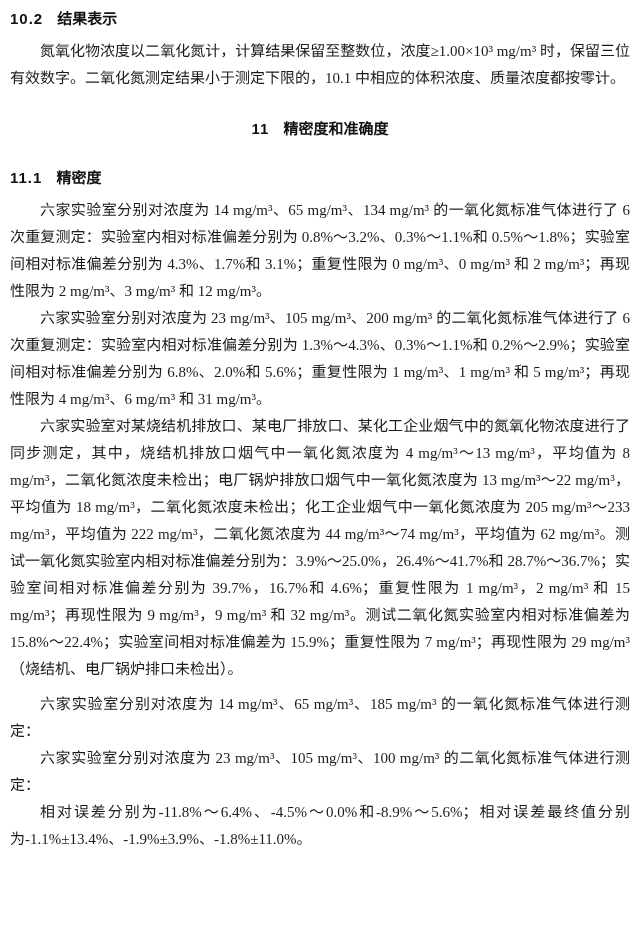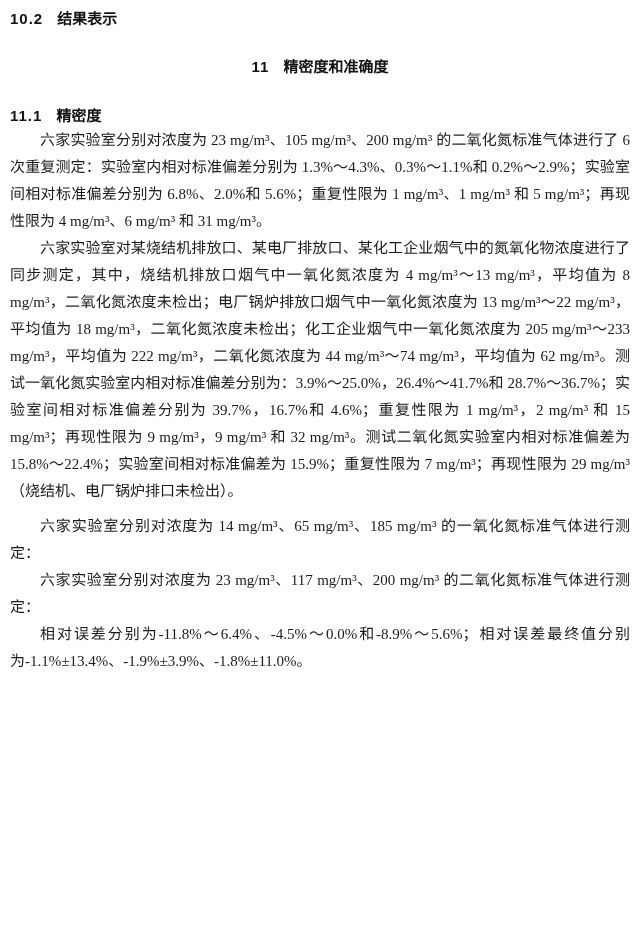--- a/index.html
+++ b/index.html
@@ -46,35 +46,37 @@
 </style>
 </head>
 <body>
 
 <main class="page">
 
   <section>
     <h2 class="heading heading-first">
       <span class="num">10.2</span><span class="ttl">结果表示</span>
     </h2>
+    <p class="para sec-body">氮氧化物浓度以二氧化氮计，计算结果保留至整数位，浓度≥1.00×10³ mg/m³ 时，保留三位有效数字。二氧化氮测定结果小于测定下限的，10.1 中相应的体积浓度、质量浓度都按零计。</p>
   </section>
 
   <section>
     <h2 class="heading heading-l2">
       <span class="num">11</span><span class="ttl">精密度和准确度</span>
     </h2>
   </section>
 
   <section>
     <h3 class="heading heading-l3">
       <span class="num">11.1</span><span class="ttl">精密度</span>
     </h3>
+    <p class="para sec-body">六家实验室分别对浓度为 14 mg/m³、65 mg/m³、134 mg/m³ 的一氧化氮标准气体进行了 6 次重复测定：实验室内相对标准偏差分别为 0.8%～3.2%、0.3%～1.1%和 0.5%～1.8%；实验室间相对标准偏差分别为 4.3%、1.7%和 3.1%；重复性限为 0 mg/m³、0 mg/m³ 和 2 mg/m³；再现性限为 2 mg/m³、3 mg/m³ 和 12 mg/m³。</p>
     <p class="para">六家实验室分别对浓度为 23 mg/m³、105 mg/m³、200 mg/m³ 的二氧化氮标准气体进行了 6 次重复测定：实验室内相对标准偏差分别为 1.3%～4.3%、0.3%～1.1%和 0.2%～2.9%；实验室间相对标准偏差分别为 6.8%、2.0%和 5.6%；重复性限为 1 mg/m³、1 mg/m³ 和 5 mg/m³；再现性限为 4 mg/m³、6 mg/m³ 和 31 mg/m³。</p>
     <p class="para">六家实验室对某烧结机排放口、某电厂排放口、某化工企业烟气中的氮氧化物浓度进行了同步测定，其中，烧结机排放口烟气中一氧化氮浓度为 4 mg/m³～13 mg/m³，平均值为 8 mg/m³，二氧化氮浓度未检出；电厂锅炉排放口烟气中一氧化氮浓度为 13 mg/m³～22 mg/m³，平均值为 18 mg/m³，二氧化氮浓度未检出；化工企业烟气中一氧化氮浓度为 205 mg/m³～233 mg/m³，平均值为 222 mg/m³，二氧化氮浓度为 44 mg/m³～74 mg/m³，平均值为 62 mg/m³。测试一氧化氮实验室内相对标准偏差分别为：3.9%～25.0%，26.4%～41.7%和 28.7%～36.7%；实验室间相对标准偏差分别为 39.7%，16.7%和 4.6%；重复性限为 1 mg/m³，2 mg/m³ 和 15 mg/m³；再现性限为 9 mg/m³，9 mg/m³ 和 32 mg/m³。测试二氧化氮实验室内相对标准偏差为 15.8%～22.4%；实验室间相对标准偏差为 15.9%；重复性限为 7 mg/m³；再现性限为 29 mg/m³（烧结机、电厂锅炉排口未检出）。</p>
   </section>
 
   <section>
     <p class="para sec-body">六家实验室分别对浓度为 14 mg/m³、65 mg/m³、185 mg/m³ 的一氧化氮标准气体进行测定：</p>
-    <p class="para">六家实验室分别对浓度为 23 mg/m³、117 mg/m³、200 mg/m³ 的二氧化氮标准气体进行测定：</p>
+    <p class="para">六家实验室分别对浓度为 23 mg/m³、105 mg/m³、100 mg/m³ 的二氧化氮标准气体进行测定：</p>
     <p class="para">相对误差分别为-11.8%～6.4%、-4.5%～0.0%和-8.9%～5.6%；相对误差最终值分别为-1.1%±13.4%、-1.9%±3.9%、-1.8%±11.0%。</p>
   </section>
 
 </main>
 
 </body></html>

